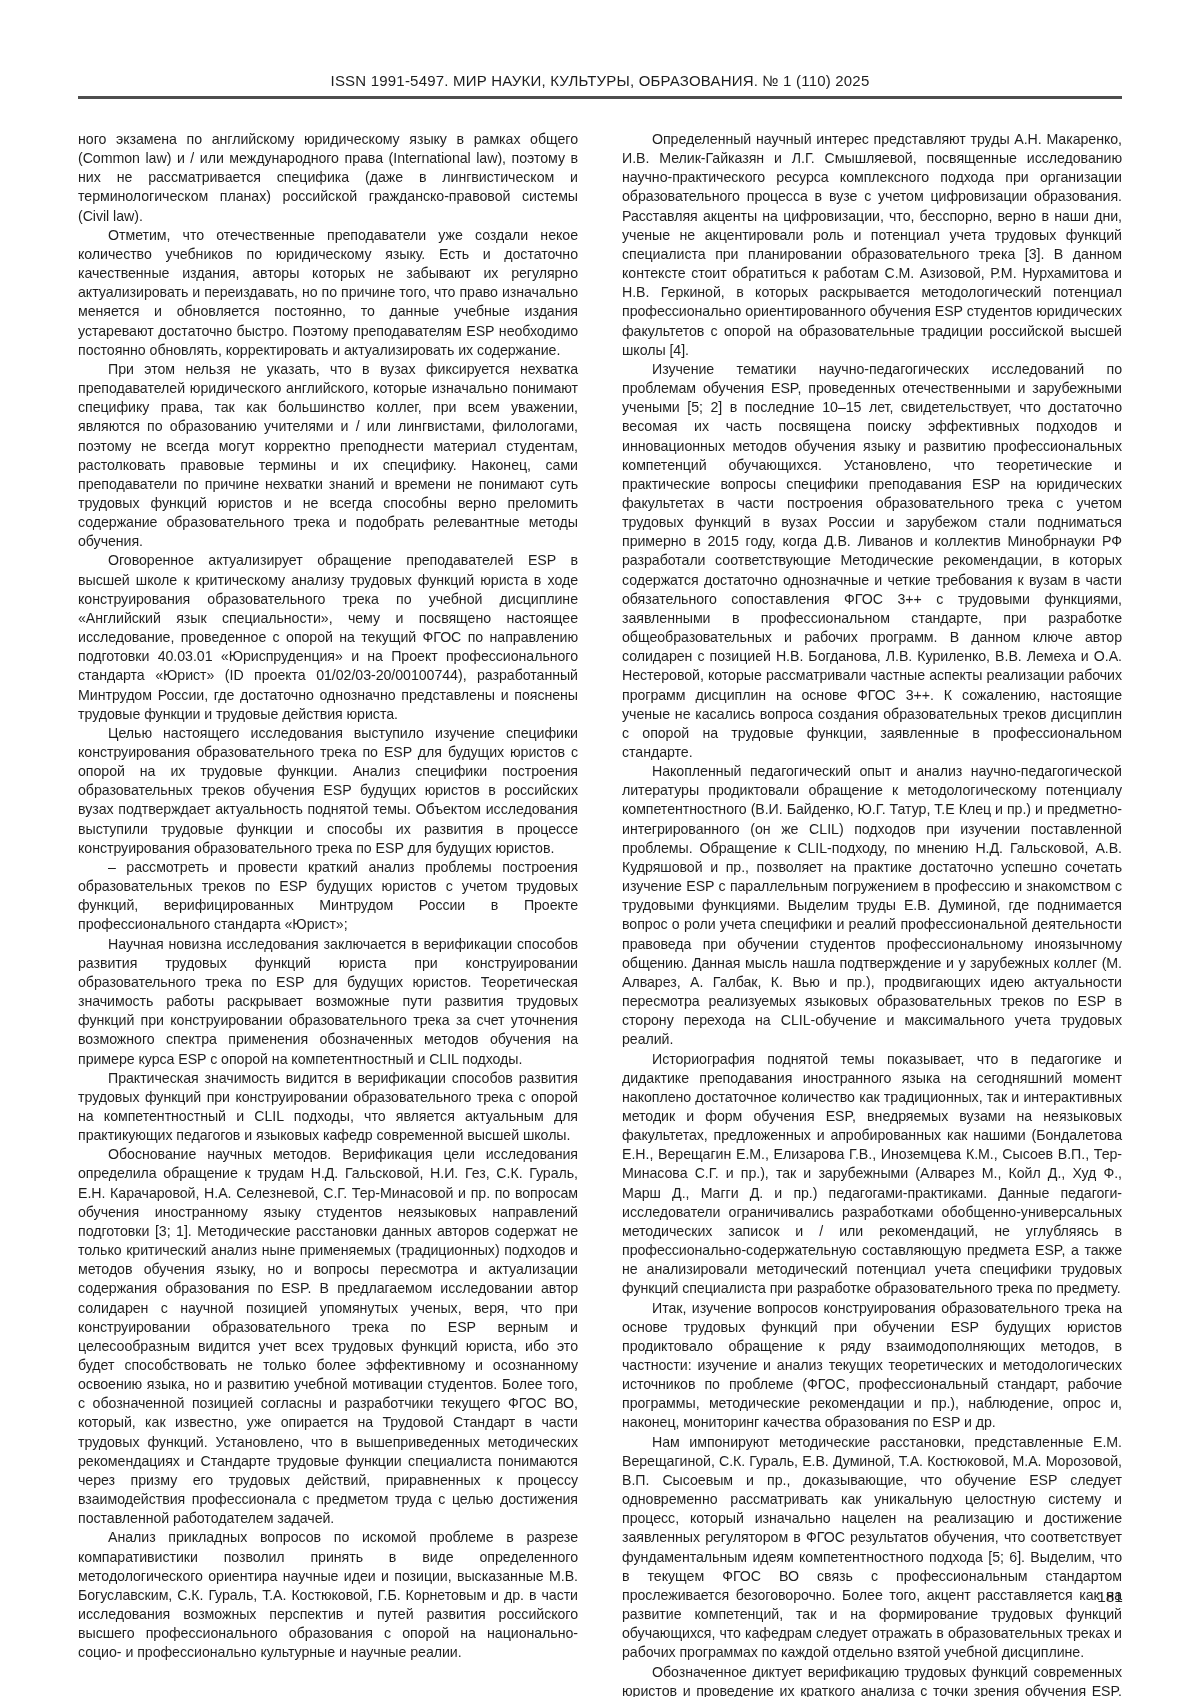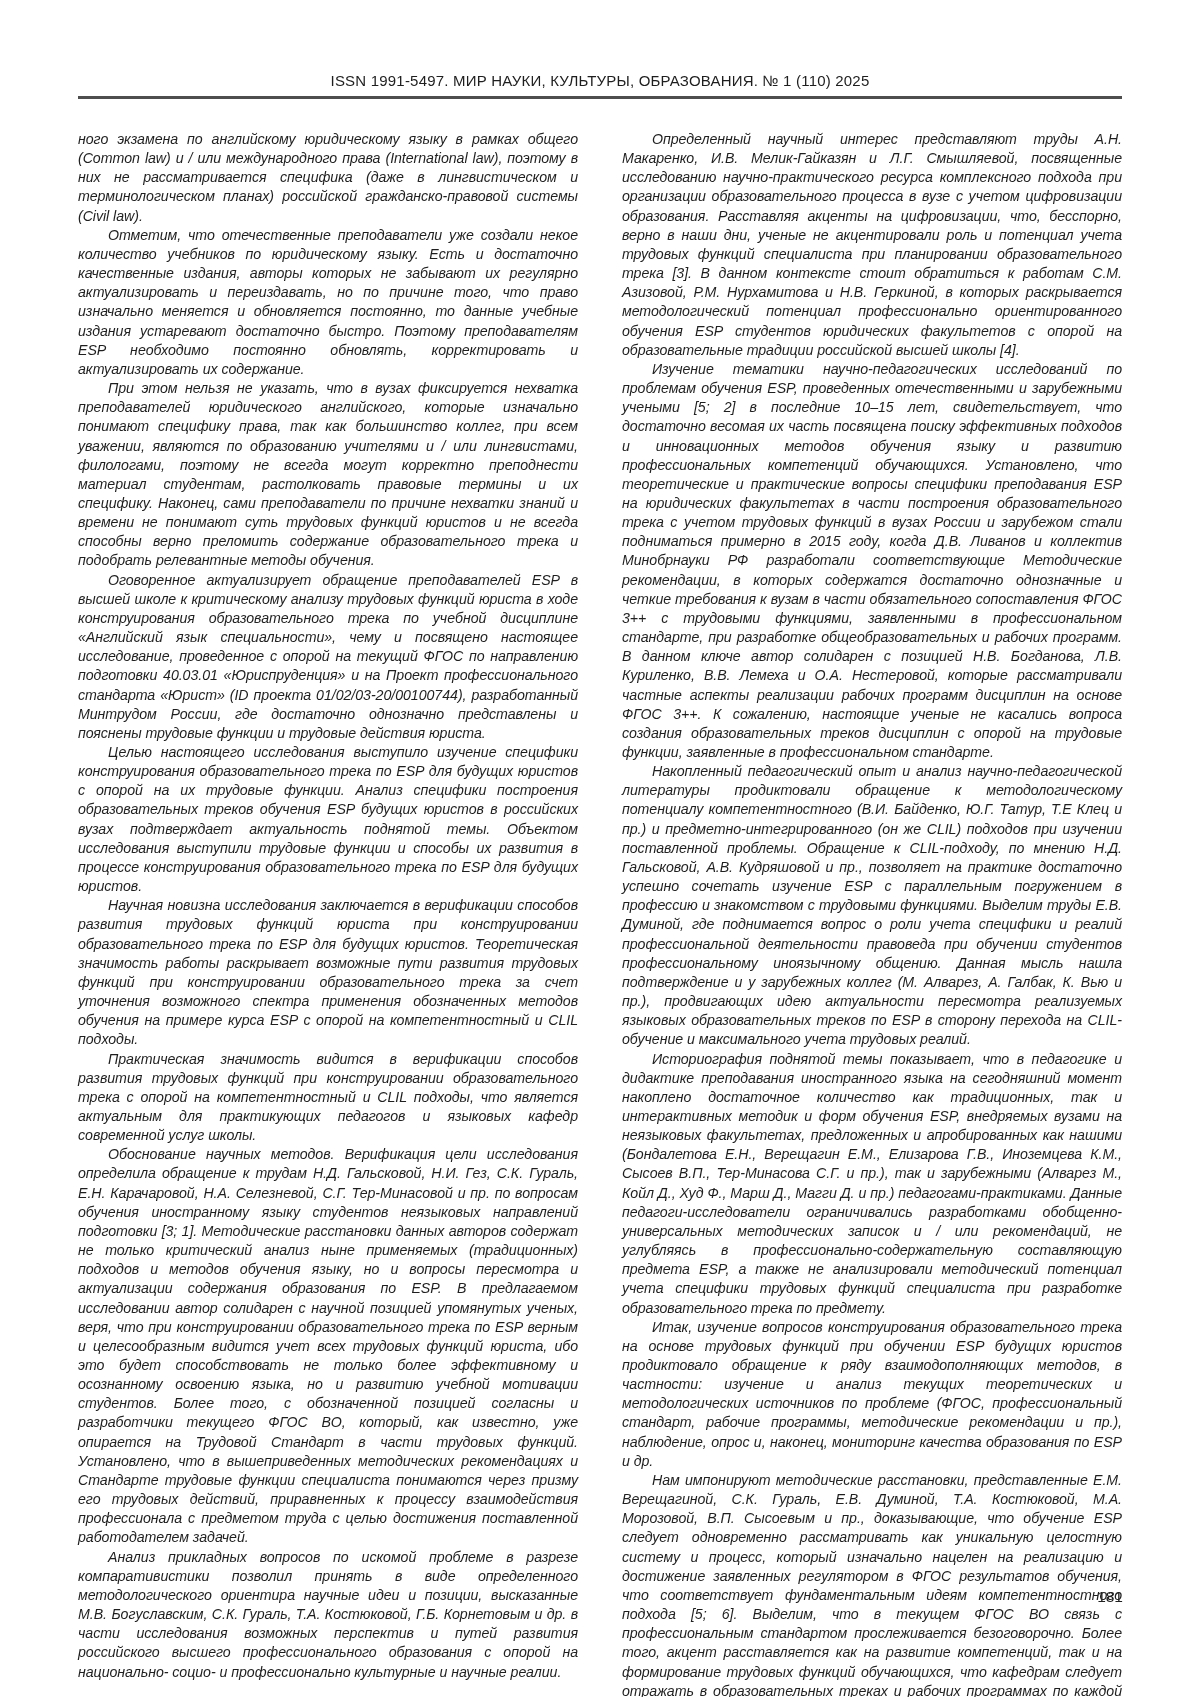--- a/index.html
+++ b/index.html
@@ -38,21 +38,21 @@
   .col {
     width: 500px;
     text-align: justify;
     font-size: 14.2px;
     line-height: 19.15px;
     color: #1f1f1f;
     letter-spacing: -0.05px;
     hyphens: none;
     overflow-wrap: break-word;
   }
-  .col p { margin: 0; text-indent: 30px; font-style: italic; }
+  .col p { margin: 0; text-indent: 30px; }
   .col p.noindent { text-indent: 0; }
   .page-number {
     position: absolute;
     right: 77px;
     top: 1588px;
     font-size: 15.5px;
     color: #1f1f1f;
   }
 </style>
 </head>
@@ -64,22 +64,23 @@
   <div class="head-rule"></div>
 
   <div class="columns">
 
     <div class="col">
       <p class="noindent">ного экзамена по английскому юридическому языку в рамках общего (Common law) и / или международного права (International law), поэтому в них не рассматривается специфика (даже в лингвистическом и терминологическом планах) российской гражданско-правовой системы (Civil law).</p>
       <p>Отметим, что отечественные преподаватели уже создали некое количество учебников по юридическому языку. Есть и достаточно качественные издания, авторы которых не забывают их регулярно актуализировать и переиздавать, но по причине того, что право изначально меняется и обновляется постоянно, то данные учебные издания устаревают достаточно быстро. Поэтому преподавателям ESP необходимо постоянно обновлять, корректировать и актуализировать их содержание.</p>
       <p>При этом нельзя не указать, что в вузах фиксируется нехватка преподавателей юридического английского, которые изначально понимают специфику права, так как большинство коллег, при всем уважении, являются по образованию учителями и / или лингвистами, филологами, поэтому не всегда могут корректно преподнести материал студентам, растолковать правовые термины и их специфику. Наконец, сами преподаватели по причине нехватки знаний и времени не понимают суть трудовых функций юристов и не всегда способны верно преломить содержание образовательного трека и подобрать релевантные методы обучения.</p>
       <p>Оговоренное актуализирует обращение преподавателей ESP в высшей школе к критическому анализу трудовых функций юриста в ходе конструирования образовательного трека по учебной дисциплине «Английский язык специальности», чему и посвящено настоящее исследование, проведенное с опорой на текущий ФГОС по направлению подготовки 40.03.01 «Юриспруденция» и на Проект профессионального стандарта «Юрист» (ID проекта 01/02/03-20/00100744), разработанный Минтрудом России, где достаточно однозначно представлены и пояснены трудовые функции и трудовые действия юриста.</p>
       <p>Целью настоящего исследования выступило изучение специфики конструирования образовательного трека по ESP для будущих юристов с опорой на их трудовые функции. Анализ специфики построения образовательных треков обучения ESP будущих юристов в российских вузах подтверждает актуальность поднятой темы. Объектом исследования выступили трудовые функции и способы их развития в процессе конструирования образовательного трека по ESP для будущих юристов.</p>
+      <p>–  рассмотреть и провести краткий анализ проблемы построения образовательных треков по ESP будущих юристов с учетом трудовых функций, верифицированных Минтрудом России в Проекте профессионального стандарта «Юрист»;</p>
       <p>Научная новизна исследования заключается в верификации способов развития трудовых функций юриста при конструировании образовательного трека по ESP для будущих юристов. Теоретическая значимость работы раскрывает возможные пути развития трудовых функций при конструировании образовательного трека за счет уточнения возможного спектра применения обозначенных методов обучения на примере курса ESP с опорой на компетентностный и CLIL подходы.</p>
-      <p>Практическая значимость видится в верификации способов развития трудовых функций при конструировании образовательного трека с опорой на компетентностный и CLIL подходы, что является актуальным для практикующих педагогов и языковых кафедр современной услуг школы.</p>
+      <p>Практическая значимость видится в верификации способов развития трудовых функций при конструировании образовательного трека с опорой на компетентностный и CLIL подходы, что является актуальным для практикующих педагогов и языковых кафедр современной высшей школы.</p>
       <p>Обоснование научных методов. Верификация цели исследования определила обращение к трудам Н.Д. Гальсковой, Н.И. Гез, С.К. Гураль, Е.Н. Карачаровой, Н.А. Селезневой, С.Г. Тер-Минасовой и пр. по вопросам обучения иностранному языку студентов неязыковых направлений подготовки [3; 1]. Методические расстановки данных авторов содержат не только критический анализ ныне применяемых (традиционных) подходов и методов обучения языку, но и вопросы пересмотра и актуализации содержания образования по ESP. В предлагаемом исследовании автор солидарен с научной позицией упомянутых ученых, веря, что при конструировании образовательного трека по ESP верным и целесообразным видится учет всех трудовых функций юриста, ибо это будет способствовать не только более эффективному и осознанному освоению языка, но и развитию учебной мотивации студентов. Более того, с обозначенной позицией согласны и разработчики текущего ФГОС ВО, который, как известно, уже опирается на Трудовой Стандарт в части трудовых функций. Установлено, что в вышеприведенных методических рекомендациях и Стандарте трудовые функции специалиста понимаются через призму его трудовых действий, приравненных к процессу взаимодействия профессионала с предметом труда с целью достижения поставленной работодателем задачей.</p>
       <p>Анализ прикладных вопросов по искомой проблеме в разрезе компаративистики позволил принять в виде определенного методологического ориентира научные идеи и позиции, высказанные М.В. Богуславским, С.К. Гураль, Т.А. Костюковой, Г.Б. Корнетовым и др. в части исследования возможных перспектив и путей развития российского высшего профессионального образования с опорой на национально- социо- и профессионально культурные и научные реалии.</p>
     </div>
 
     <div class="col">
       <p>Определенный научный интерес представляют труды А.Н. Макаренко, И.В. Мелик-Гайказян и Л.Г. Смышляевой, посвященные исследованию научно-практического ресурса комплексного подхода при организации образовательного процесса в вузе с учетом цифровизации образования. Расставляя акценты на цифровизации, что, бесспорно, верно в наши дни, ученые не акцентировали роль и потенциал учета трудовых функций специалиста при планировании образовательного трека [3]. В данном контексте стоит обратиться к работам С.М. Азизовой, Р.М. Нурхамитова и Н.В. Геркиной, в которых раскрывается методологический потенциал профессионально ориентированного обучения ESP студентов юридических факультетов с опорой на образовательные традиции российской высшей школы [4].</p>
       <p>Изучение тематики научно-педагогических исследований по проблемам обучения ESP, проведенных отечественными и зарубежными учеными [5; 2] в последние 10–15 лет, свидетельствует, что достаточно весомая их часть посвящена поиску эффективных подходов и инновационных методов обучения языку и развитию профессиональных компетенций обучающихся. Установлено, что теоретические и практические вопросы специфики преподавания ESP на юридических факультетах в части построения образовательного трека с учетом трудовых функций в вузах России и зарубежом стали подниматься примерно в 2015 году, когда Д.В. Ливанов и коллектив Минобрнауки РФ разработали соответствующие Методические рекомендации, в которых содержатся достаточно однозначные и четкие требования к вузам в части обязательного сопоставления ФГОС 3++ с трудовыми функциями, заявленными в профессиональном стандарте, при разработке общеобразовательных и рабочих программ. В данном ключе автор солидарен с позицией Н.В. Богданова, Л.В. Куриленко, В.В. Лемеха и О.А. Нестеровой, которые рассматривали частные аспекты реализации рабочих программ дисциплин на основе ФГОС 3++. К сожалению, настоящие ученые не касались вопроса создания образовательных треков дисциплин с опорой на трудовые функции, заявленные в профессиональном стандарте.</p>
       <p>Накопленный педагогический опыт и анализ научно-педагогической литературы продиктовали обращение к методологическому потенциалу компетентностного (В.И. Байденко, Ю.Г. Татур, Т.Е Клец и пр.) и предметно-интегрированного (он же CLIL) подходов при изучении поставленной проблемы. Обращение к CLIL-подходу, по мнению Н.Д. Гальсковой, А.В. Кудряшовой и пр., позволяет на практике достаточно успешно сочетать изучение ESP с параллельным погружением в профессию и знакомством с трудовыми функциями. Выделим труды Е.В. Думиной, где поднимается вопрос о роли учета специфики и реалий профессиональной деятельности правоведа при обучении студентов профессиональному иноязычному общению. Данная мысль нашла подтверждение и у зарубежных коллег (М. Алварез, А. Галбак, К. Вью и пр.), продвигающих идею актуальности пересмотра реализуемых языковых образовательных треков по ESP в сторону перехода на CLIL-обучение и максимального учета трудовых реалий.</p>
       <p>Историография поднятой темы показывает, что в педагогике и дидактике преподавания иностранного языка на сегодняшний момент накоплено достаточное количество как традиционных, так и интерактивных методик и форм обучения ESP, внедряемых вузами на неязыковых факультетах, предложенных и апробированных как нашими (Бондалетова Е.Н., Верещагин Е.М., Елизарова Г.В., Иноземцева К.М., Сысоев В.П., Тер-Минасова С.Г. и пр.), так и зарубежными (Алварез М., Койл Д., Худ Ф., Марш Д., Магги Д. и пр.) педагогами-практиками. Данные педагоги-исследователи ограничивались разработками обобщенно-универсальных методических записок и / или рекомендаций, не углубляясь в профессионально-содержательную составляющую предмета ESP, а также не анализировали методический потенциал учета специфики трудовых функций специалиста при разработке образовательного трека по предмету.</p>
       <p>Итак, изучение вопросов конструирования образовательного трека на основе трудовых функций при обучении ESP будущих юристов продиктовало обращение к ряду взаимодополняющих методов, в частности: изучение и анализ текущих теоретических и методологических источников по проблеме (ФГОС, профессиональный стандарт, рабочие программы, методические рекомендации и пр.), наблюдение, опрос и, наконец, мониторинг качества образования по ESP и др.</p>

